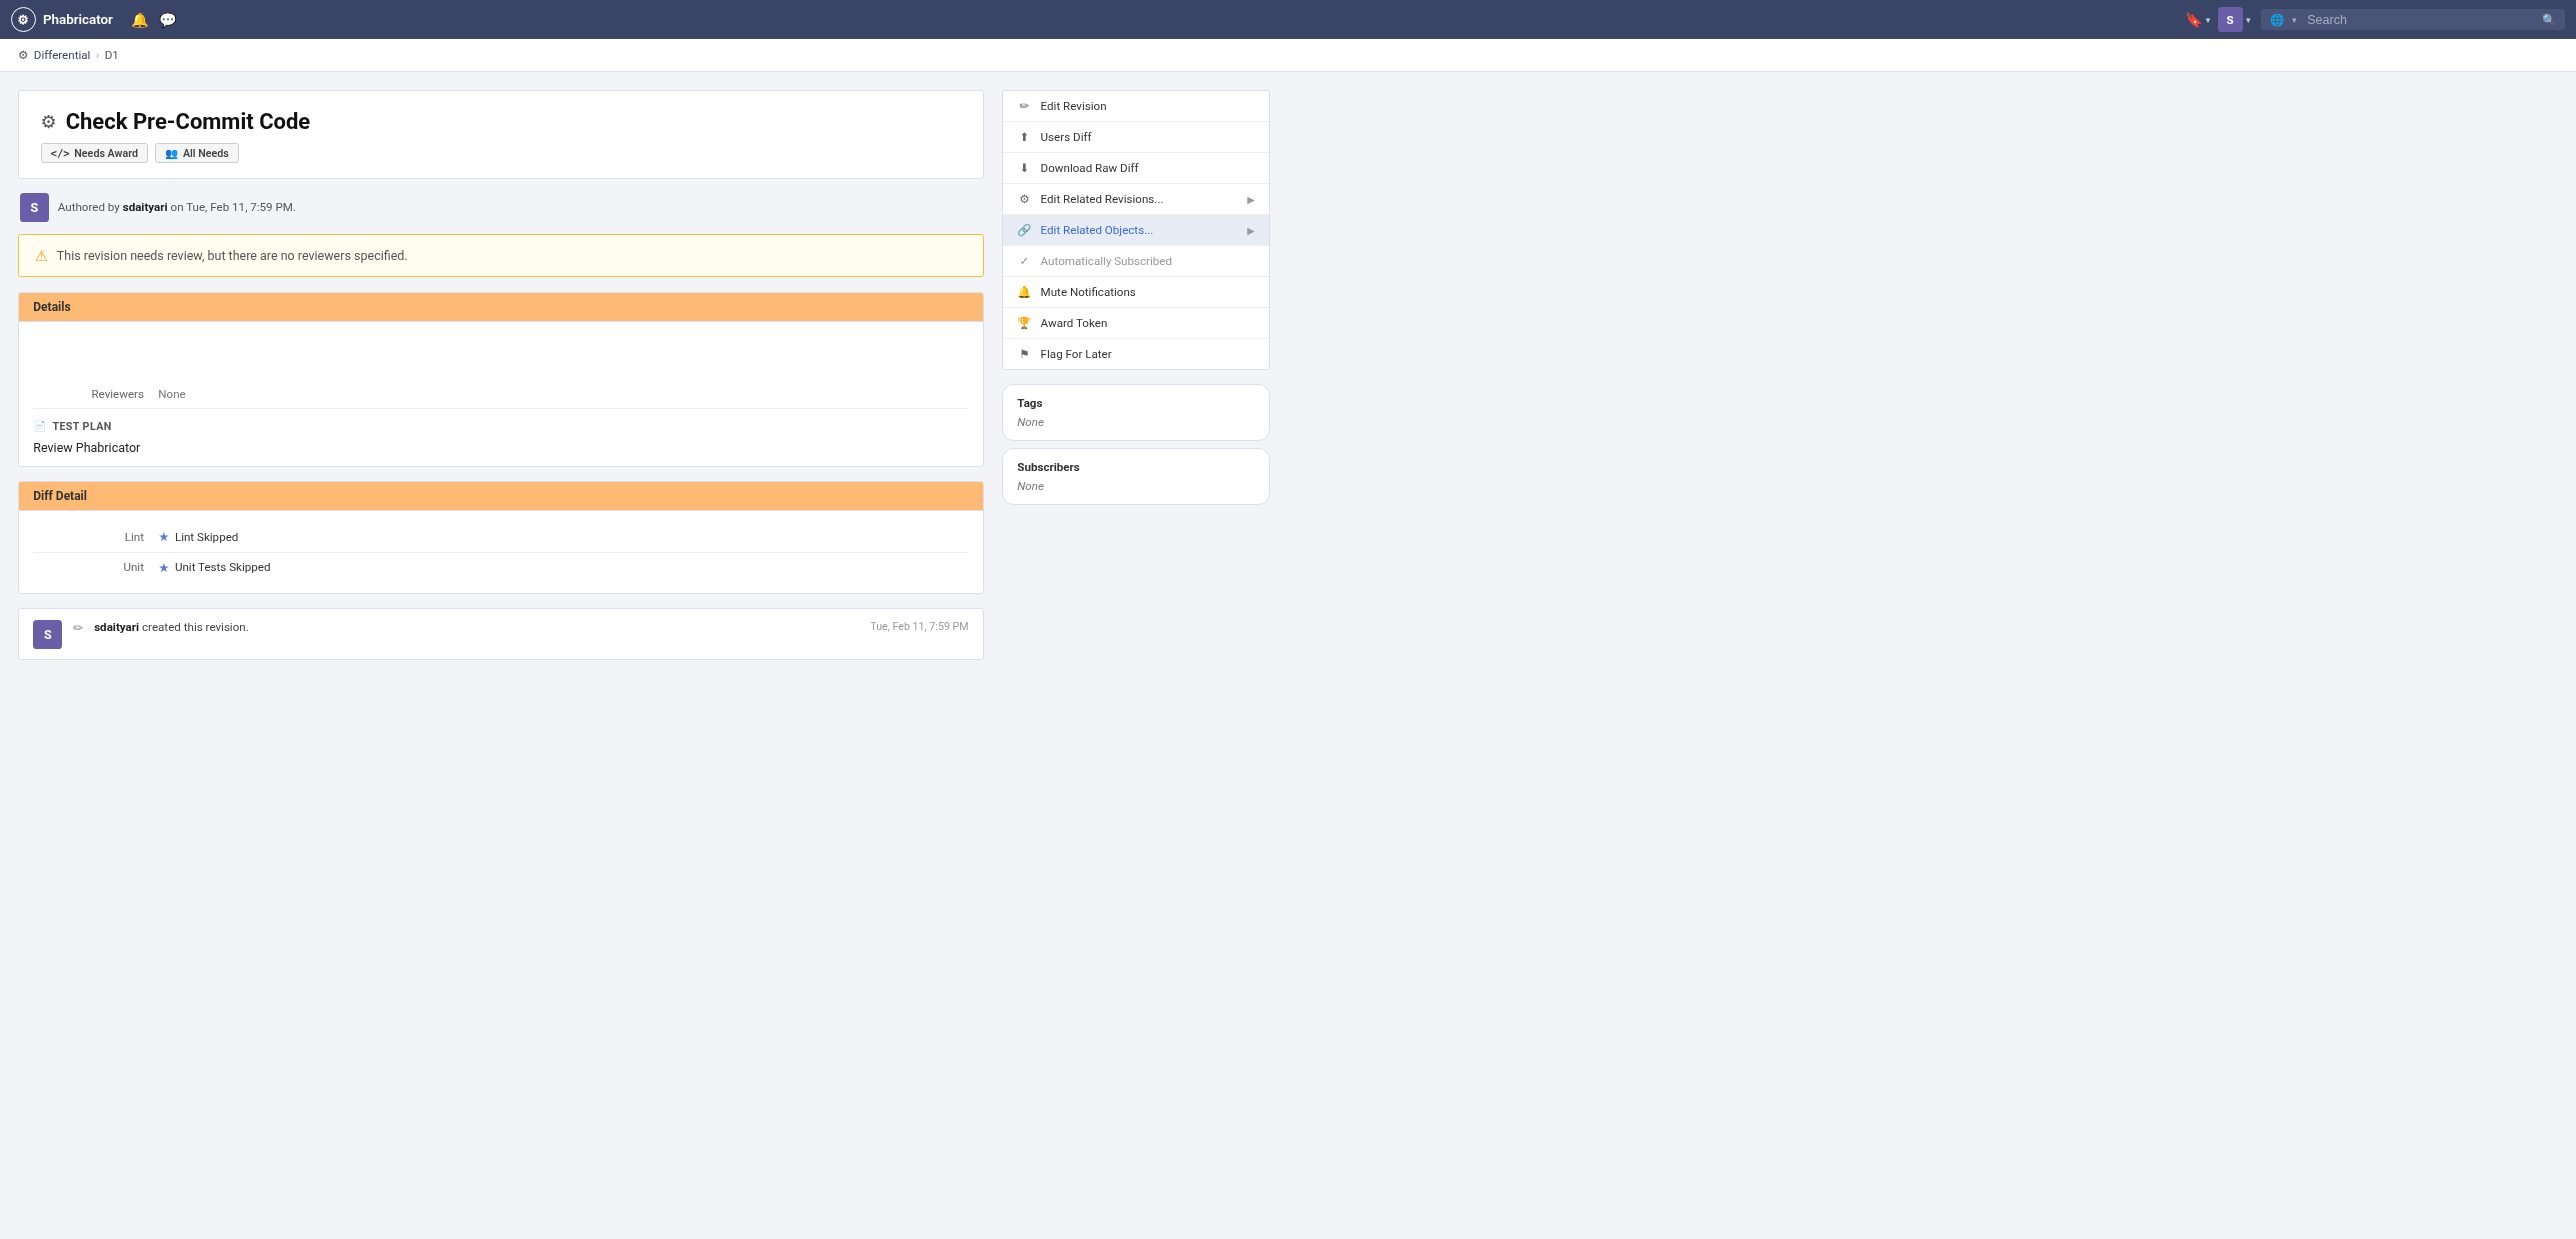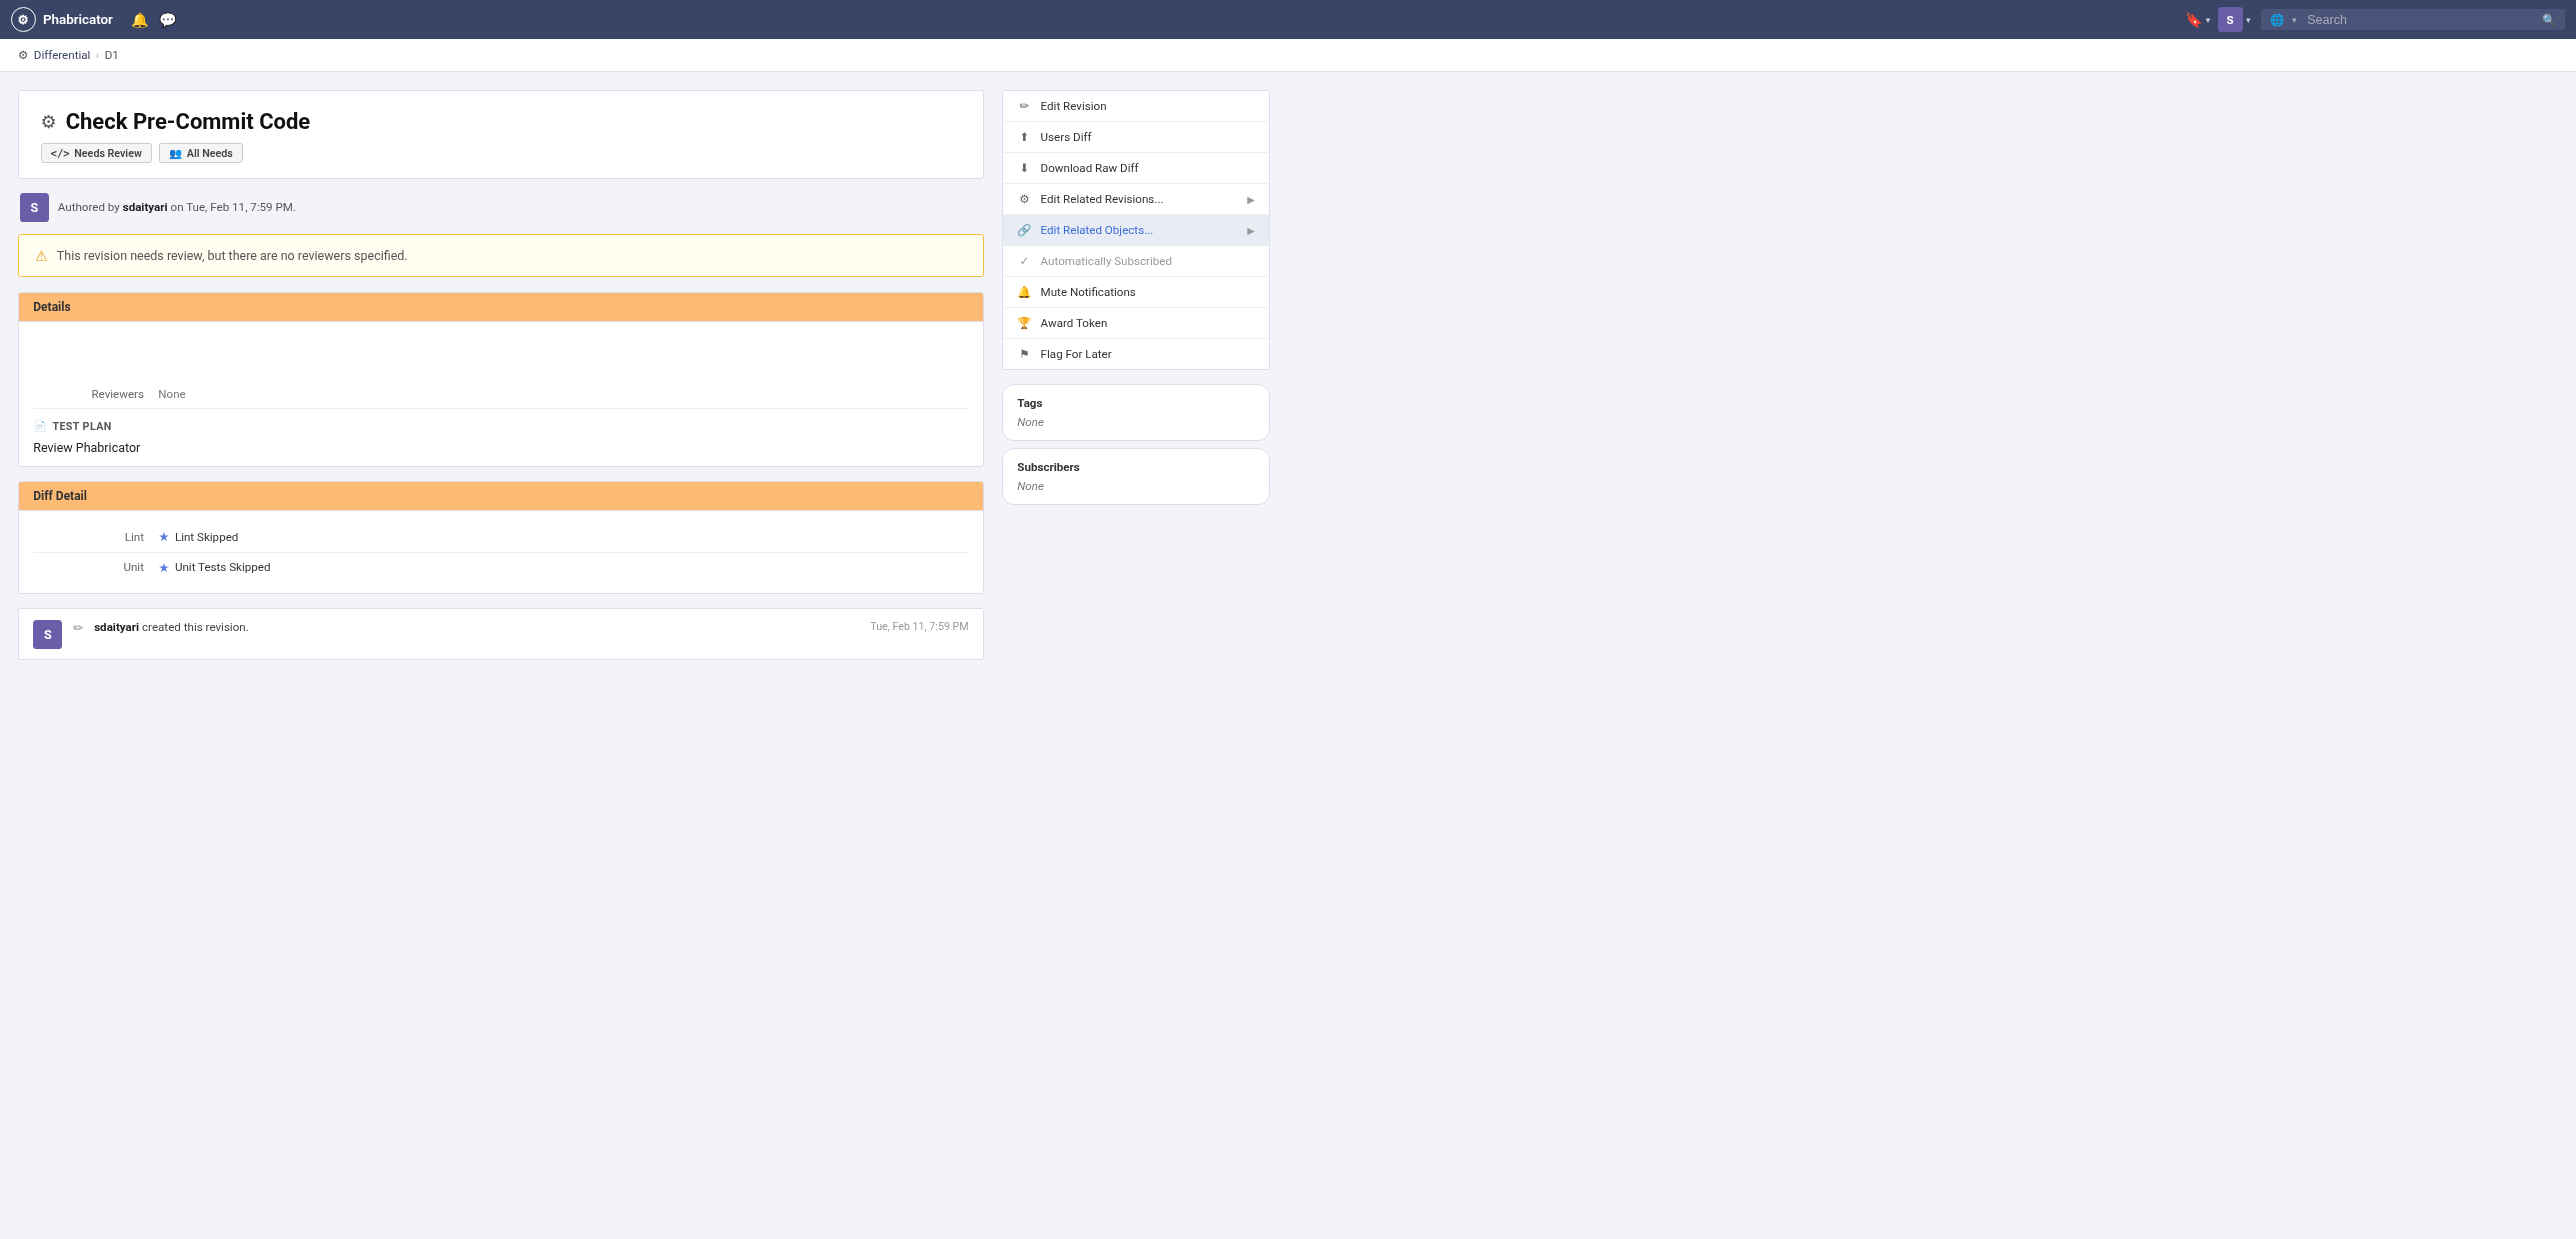--- a/index.html
+++ b/index.html
@@ -356,21 +356,21 @@
   <div class="left-col">
 
     <div class="page-header">
       <div class="page-title-row">
         <span class="page-title-icon">⚙</span>
         <h1 class="page-title">Check Pre-Commit Code</h1>
       </div>
       <div class="tag-row">
         <div class="tag">
           <span class="tag-code">&lt;/&gt;</span>
-          <span>Needs Review</span>
+          <span>Needs Award</span>
         </div>
         <div class="tag">
           <span>👥</span>
           <span>All Needs</span>
         </div>
       </div>
     </div>
 
     <div style="display:flex;align-items:center;gap:9px;margin-bottom:12.5px;padding:0 1.8px;">
       <div class="activity-avatar">S</div>

